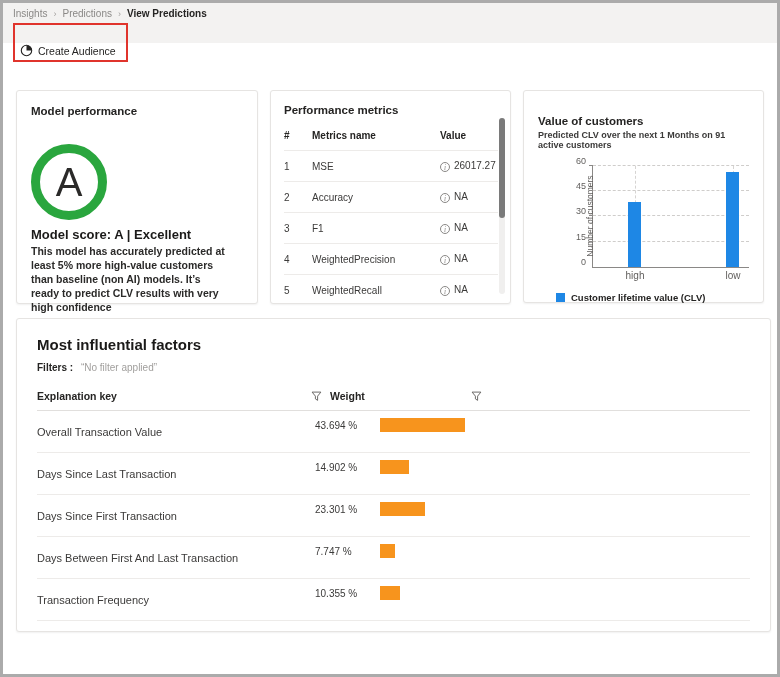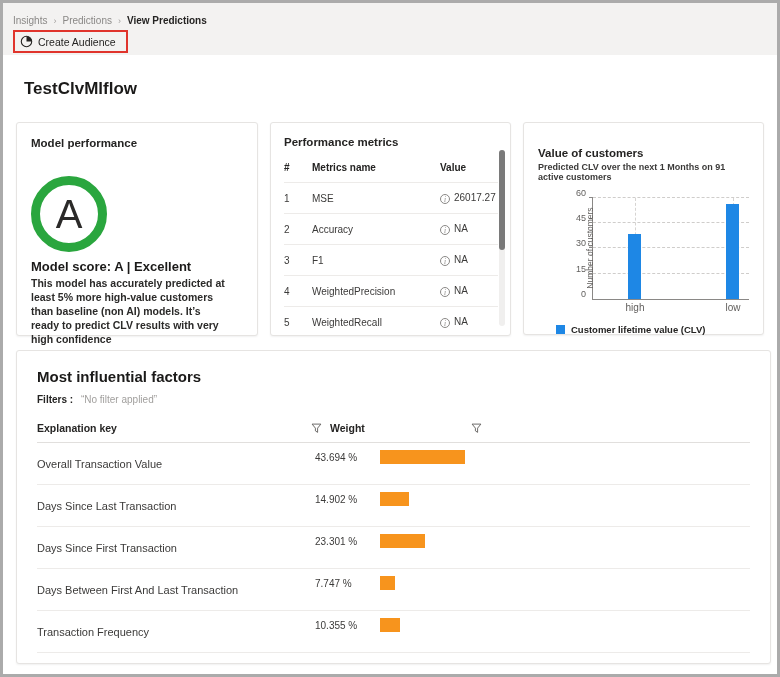--- a/index.html
+++ b/index.html
@@ -5,28 +5,28 @@
   * { margin:0; padding:0; box-sizing:border-box; }
   html,body { width:780px; height:677px; }
   body {
     border:3px solid #ababab;
     background:#ffffff;
     font-family:"Liberation Sans", sans-serif;
     color:#323130;
     overflow:hidden;
   }
   
-  .topbar { background:#f3f2f1; height:52px; padding:12px 10px 0 10px; }
+  .topbar { background:#f3f2f1; height:40px; padding:5px 10px 0 10px; }
   .breadcrumb { display:flex; align-items:center; gap:6px; font-size:10px; color:#8a8886; }
   .breadcrumb .crumb { color:#8a8886; }
   .breadcrumb .chev { color:#a19f9d; font-size:9px; }
   .breadcrumb .current { color:#252423; font-weight:bold; }
   .annotation-box { display:inline-block; border:2px solid #e0342c; margin-top:4px; }
   .create-audience { display:flex; align-items:center; gap:5px; border:none; background:transparent;
-    font-family:"Liberation Sans", sans-serif; font-size:10.5px; color:#252423; padding:3px 10px 3px 5px; cursor:pointer; }
+    font-family:"Liberation Sans", sans-serif; font-size:10.5px; color:#252423; padding:3px 10px 3px 5px; cursor:pointer;margin-top:16px; }
   .pie-icon { width:13px; height:13px; display:block; }
   
   .content { padding:24px 13px 0 13px; background:#fff; }
   .page-title { font-size:17px; font-weight:bold; color:#1b1a19; margin-left:8px; }
   .cards-row { display:flex; gap:12px; margin-top:23px; }
   .card { background:#fff; border:1px solid #e6e4e2; border-radius:3px;
           box-shadow:0 1px 2px rgba(0,0,0,0.06); position:relative; }
   .card-title { font-size:11.5px; font-weight:bold; color:#252423; }
   
   .card-model { width:245px; height:214px; padding:14px; overflow:visible; z-index:2; }
@@ -96,21 +96,20 @@
       <svg class="pie-icon" viewBox="0 0 14 14">
         <circle cx="7" cy="7" r="5.6" fill="none" stroke="#252423" stroke-width="1.2"></circle>
         <path d="M7 7 L7 1.4 A5.6 5.6 0 0 1 12.6 7 Z" fill="#252423"></path>
       </svg>
       <span>Create Audience</span>
     </button>
   </span>
 </div>
 
 <div class="content">
-  <div class="page-title">TestClvMlflow</div>
 
   <div class="cards-row">
 
     <div class="card card-model">
       <div class="card-title">Model performance</div>
       <div class="grade-ring">
         <span>A</span>
       </div>
       <div class="score-line">Model score: A | Excellent</div>
       <div class="score-desc">This model has accurately predicted at least 5% more high-value customers than baseline (non AI) models. It’s ready to predict CLV results with very high confidence</div>

